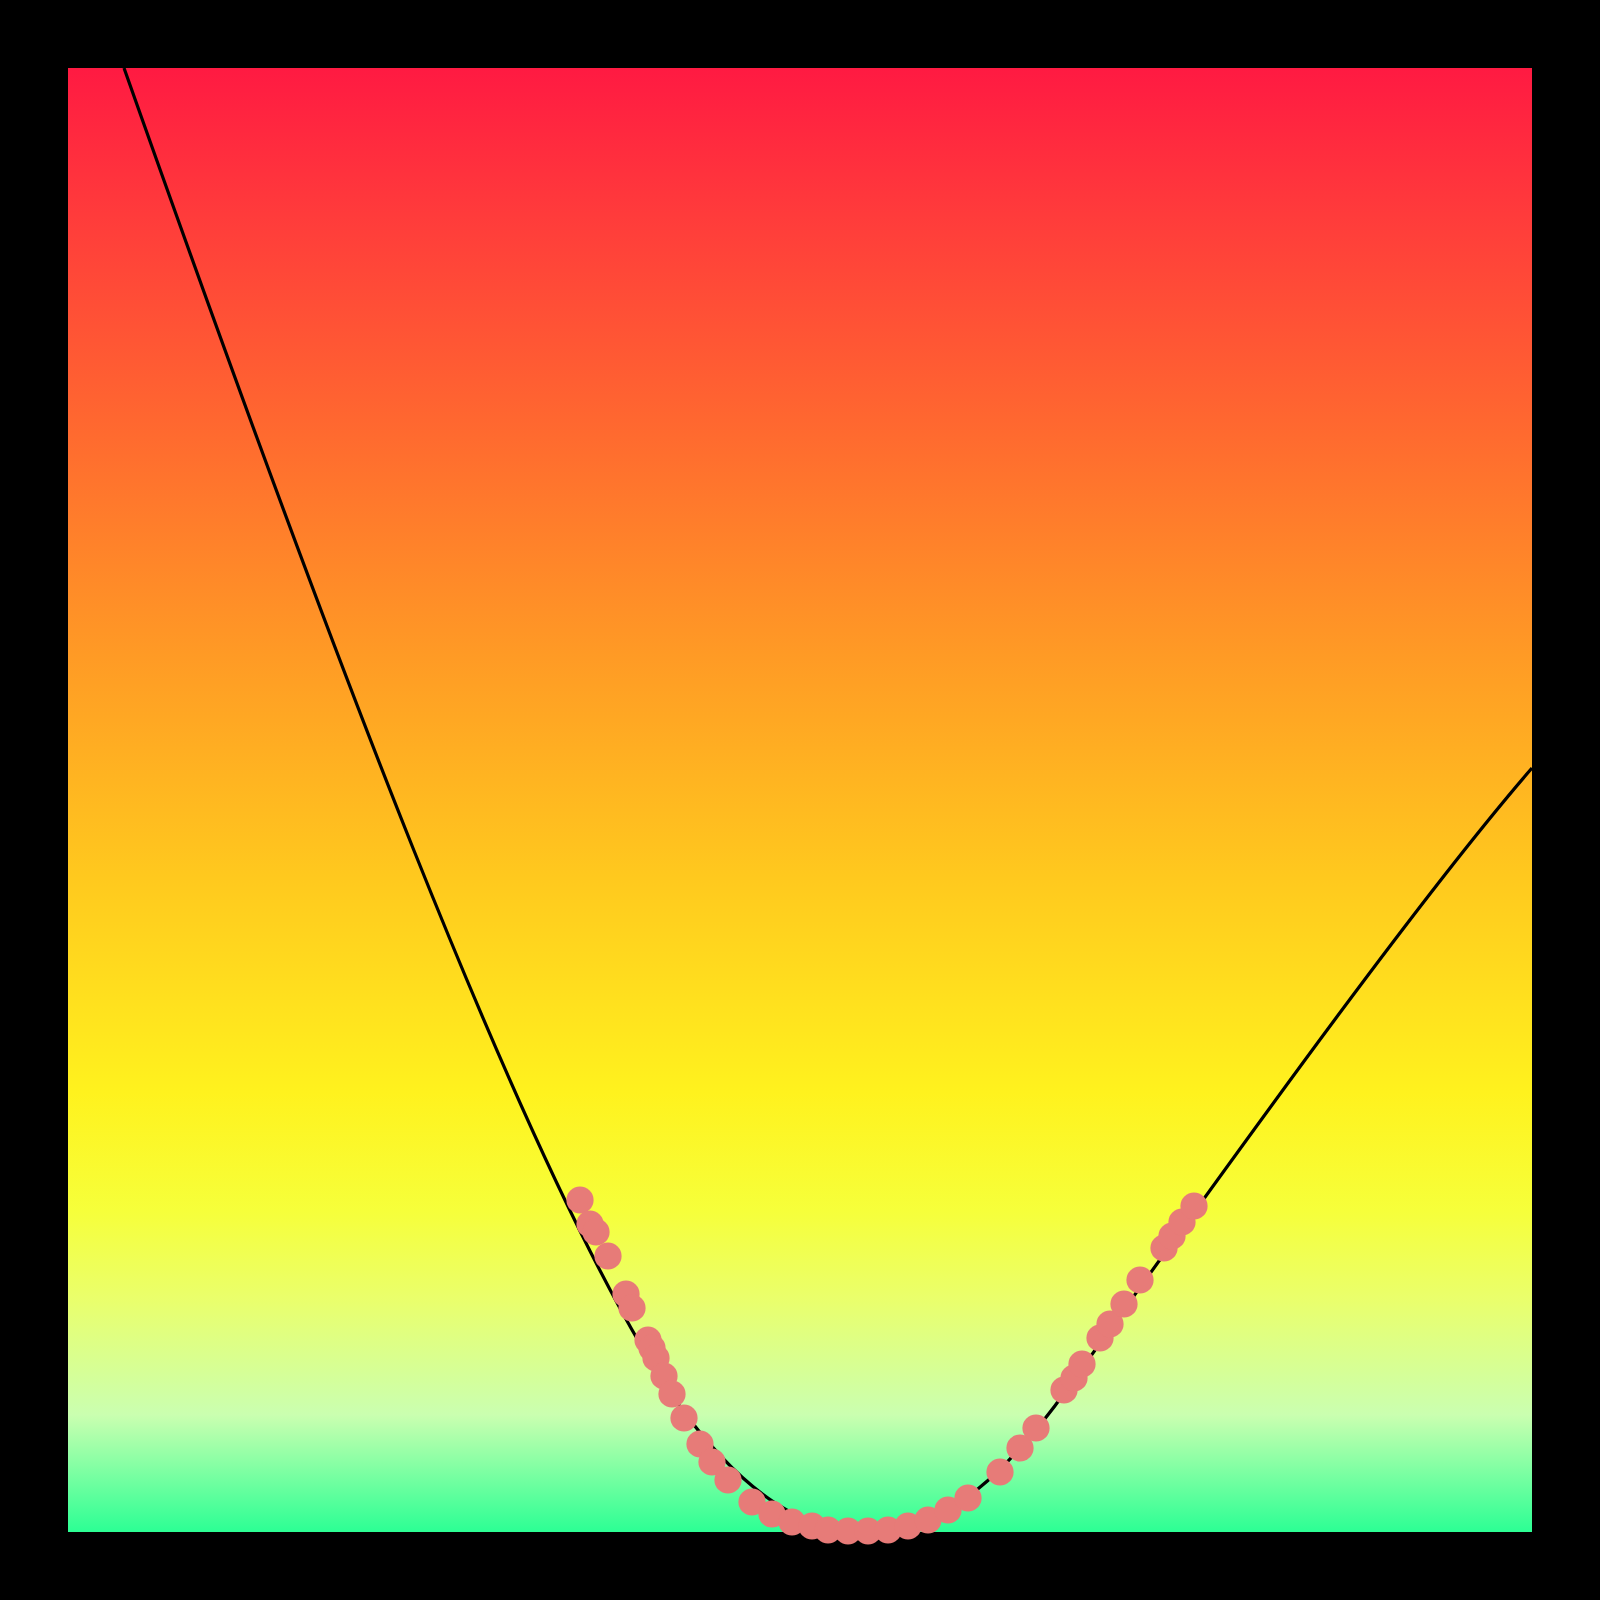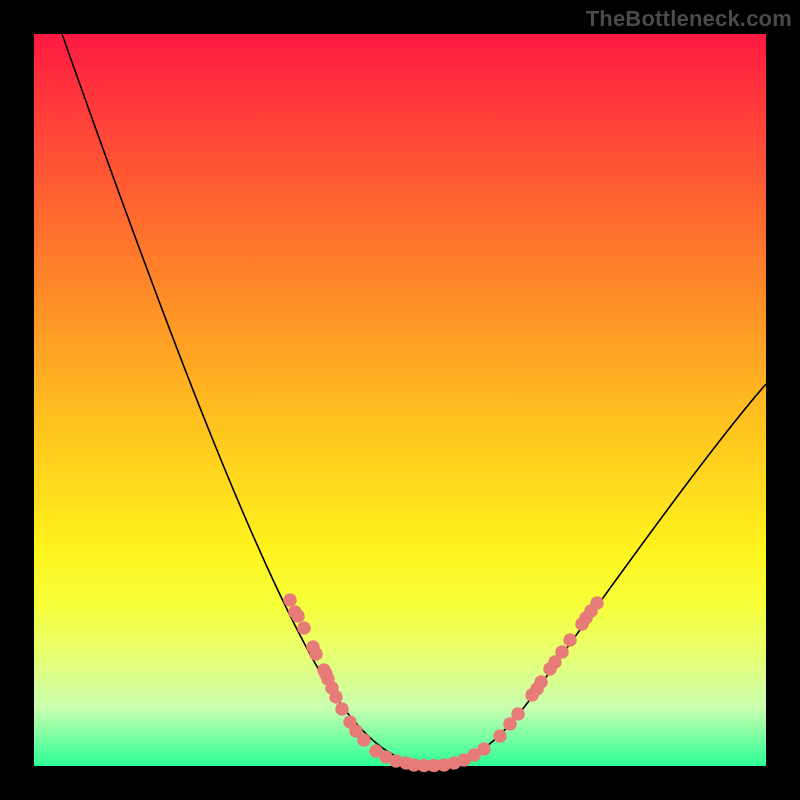--- a/index.html
+++ b/index.html
@@ -108,14 +108,13 @@
         <circle cx="521" cy="628" r="6.8" class="marker"></circle>
         <circle cx="528" cy="618" r="6.8" class="marker"></circle>
         <circle cx="536" cy="606" r="6.8" class="marker"></circle>
         <circle cx="548" cy="590" r="6.8" class="marker"></circle>
         <circle cx="552" cy="584" r="6.8" class="marker"></circle>
         <circle cx="557" cy="577" r="6.8" class="marker"></circle>
         <circle cx="563" cy="569" r="6.8" class="marker"></circle>
       </g>
   </svg>
 
-  <div class="watermark">TheBottleneck.com</div>
 </div>
 
 </body></html>

